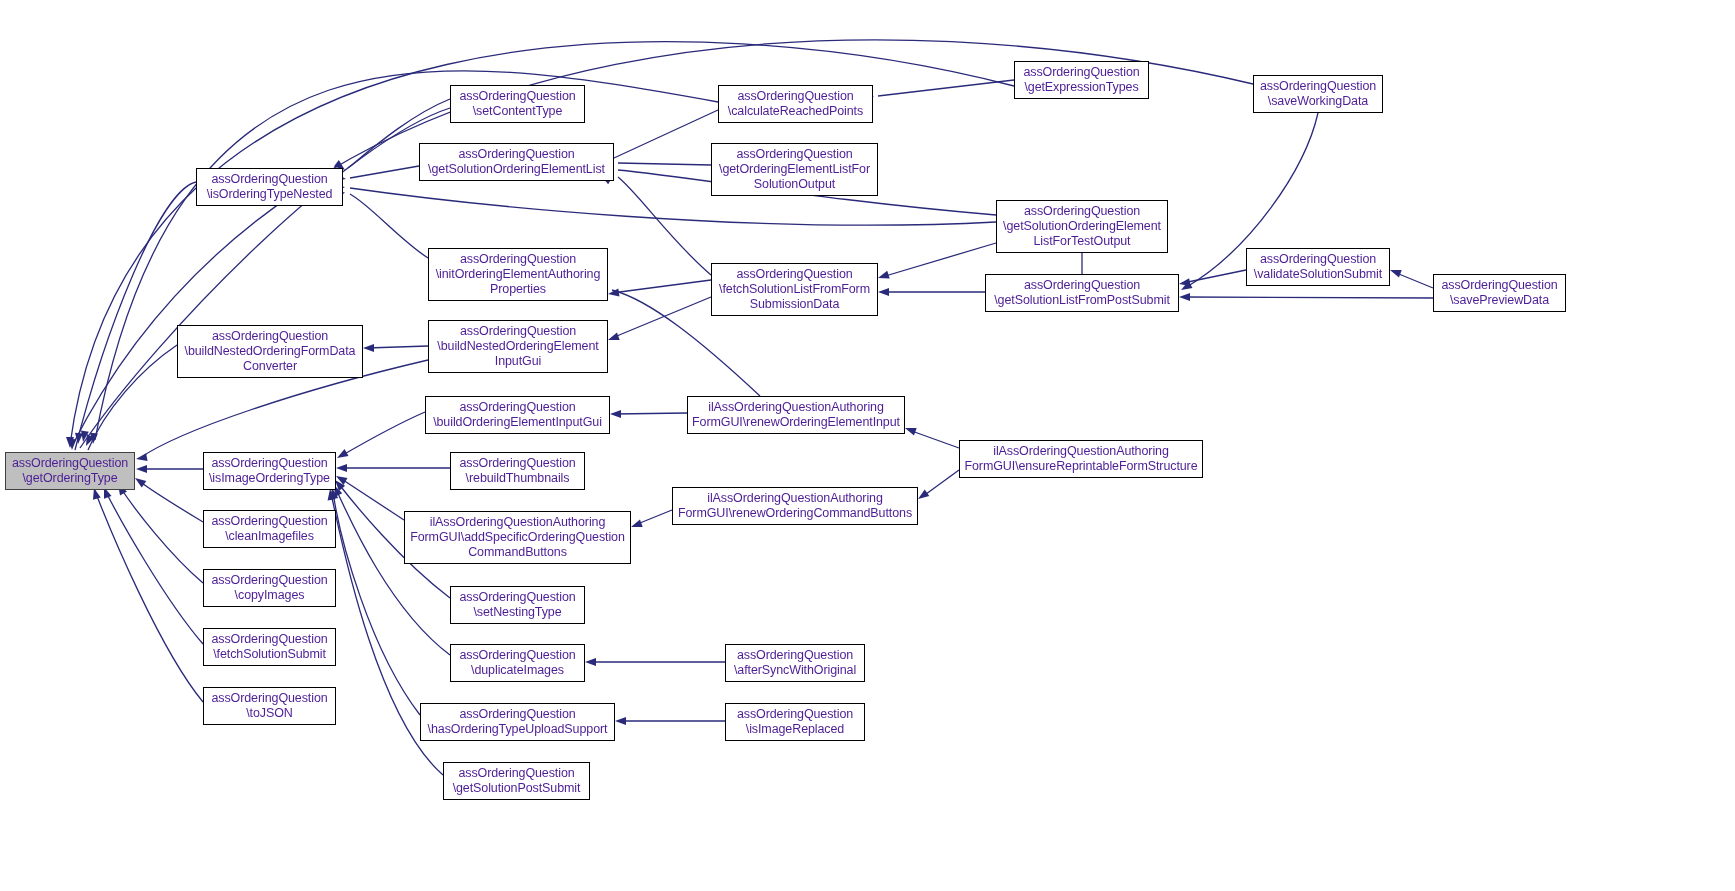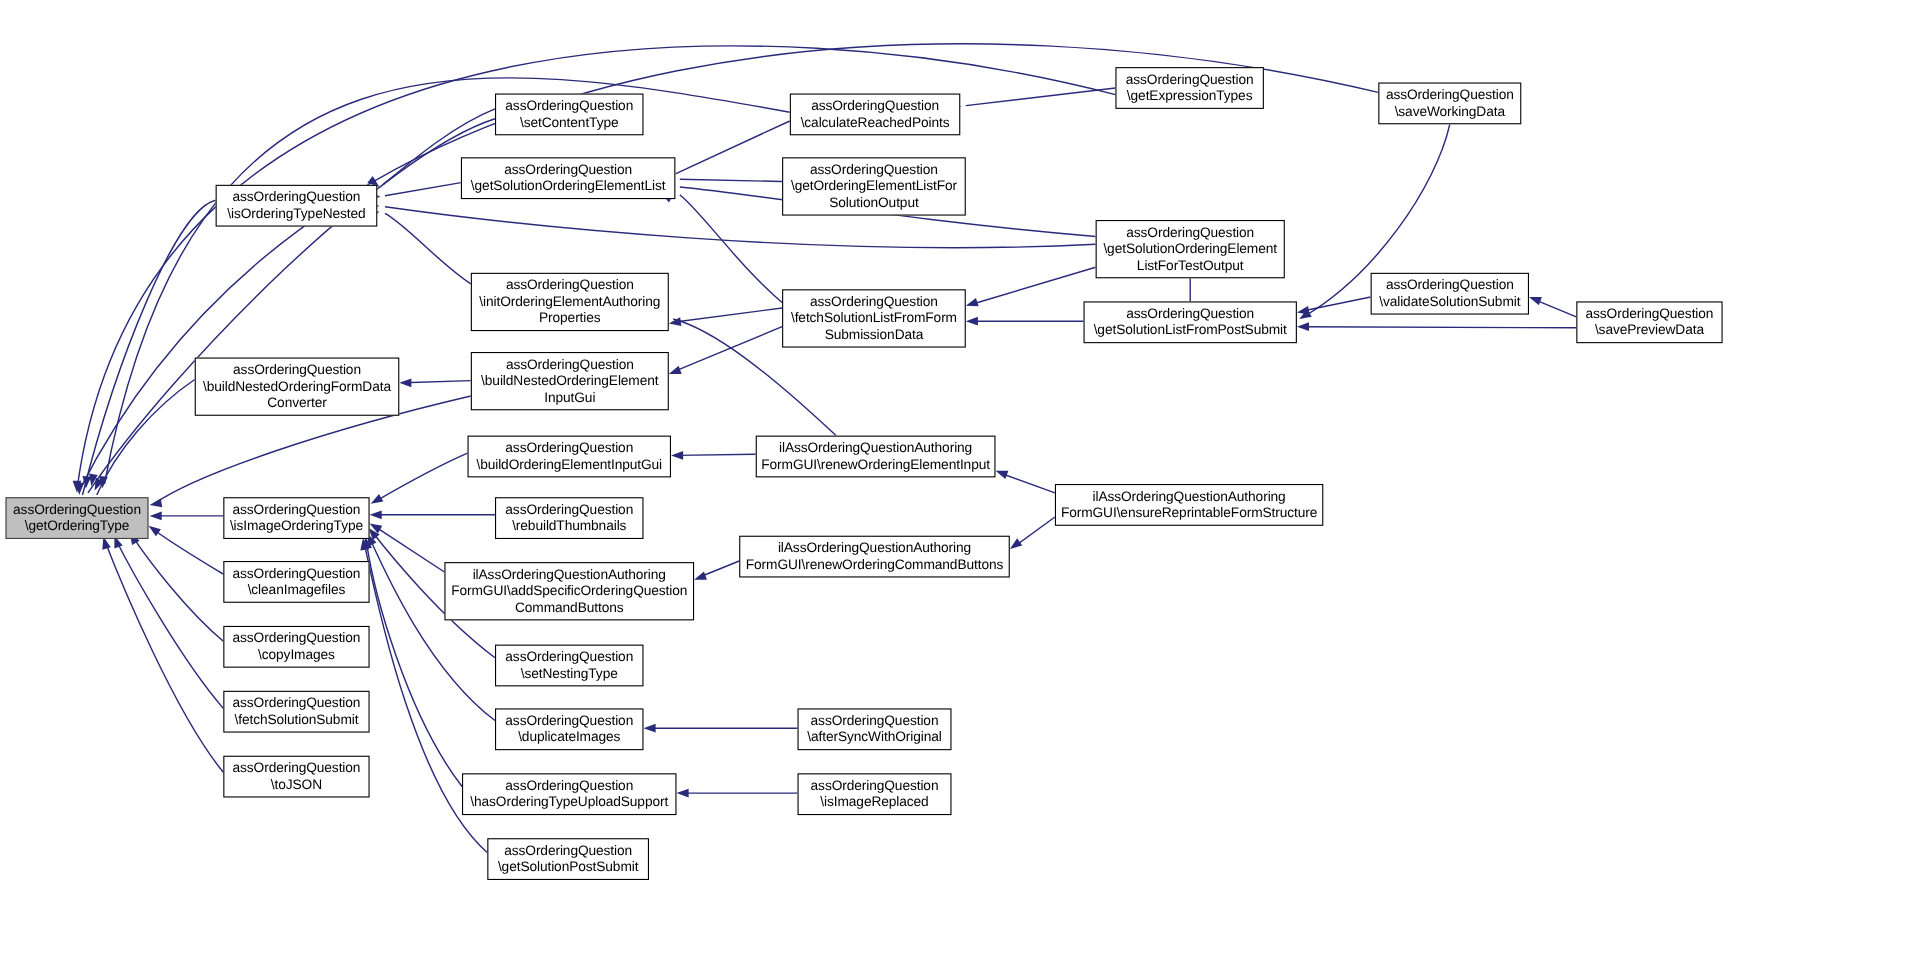--- a/index.html
+++ b/index.html
@@ -21,21 +21,21 @@
     top: 0;
     width: 1735px;
     height: 891px;
     pointer-events: none;
   }
   .node {
     position: absolute;
     box-sizing: border-box;
     border: 1px solid #000000;
     background: #ffffff;
-    color: #000000;
+    color: #4c1d95;
     font-size: 12.5px;
     line-height: 15px;
     text-align: center;
     display: flex;
     flex-direction: column;
     align-items: center;
     justify-content: center;
     white-space: pre-line;
     z-index: 2;
     letter-spacing: -0.1px;

